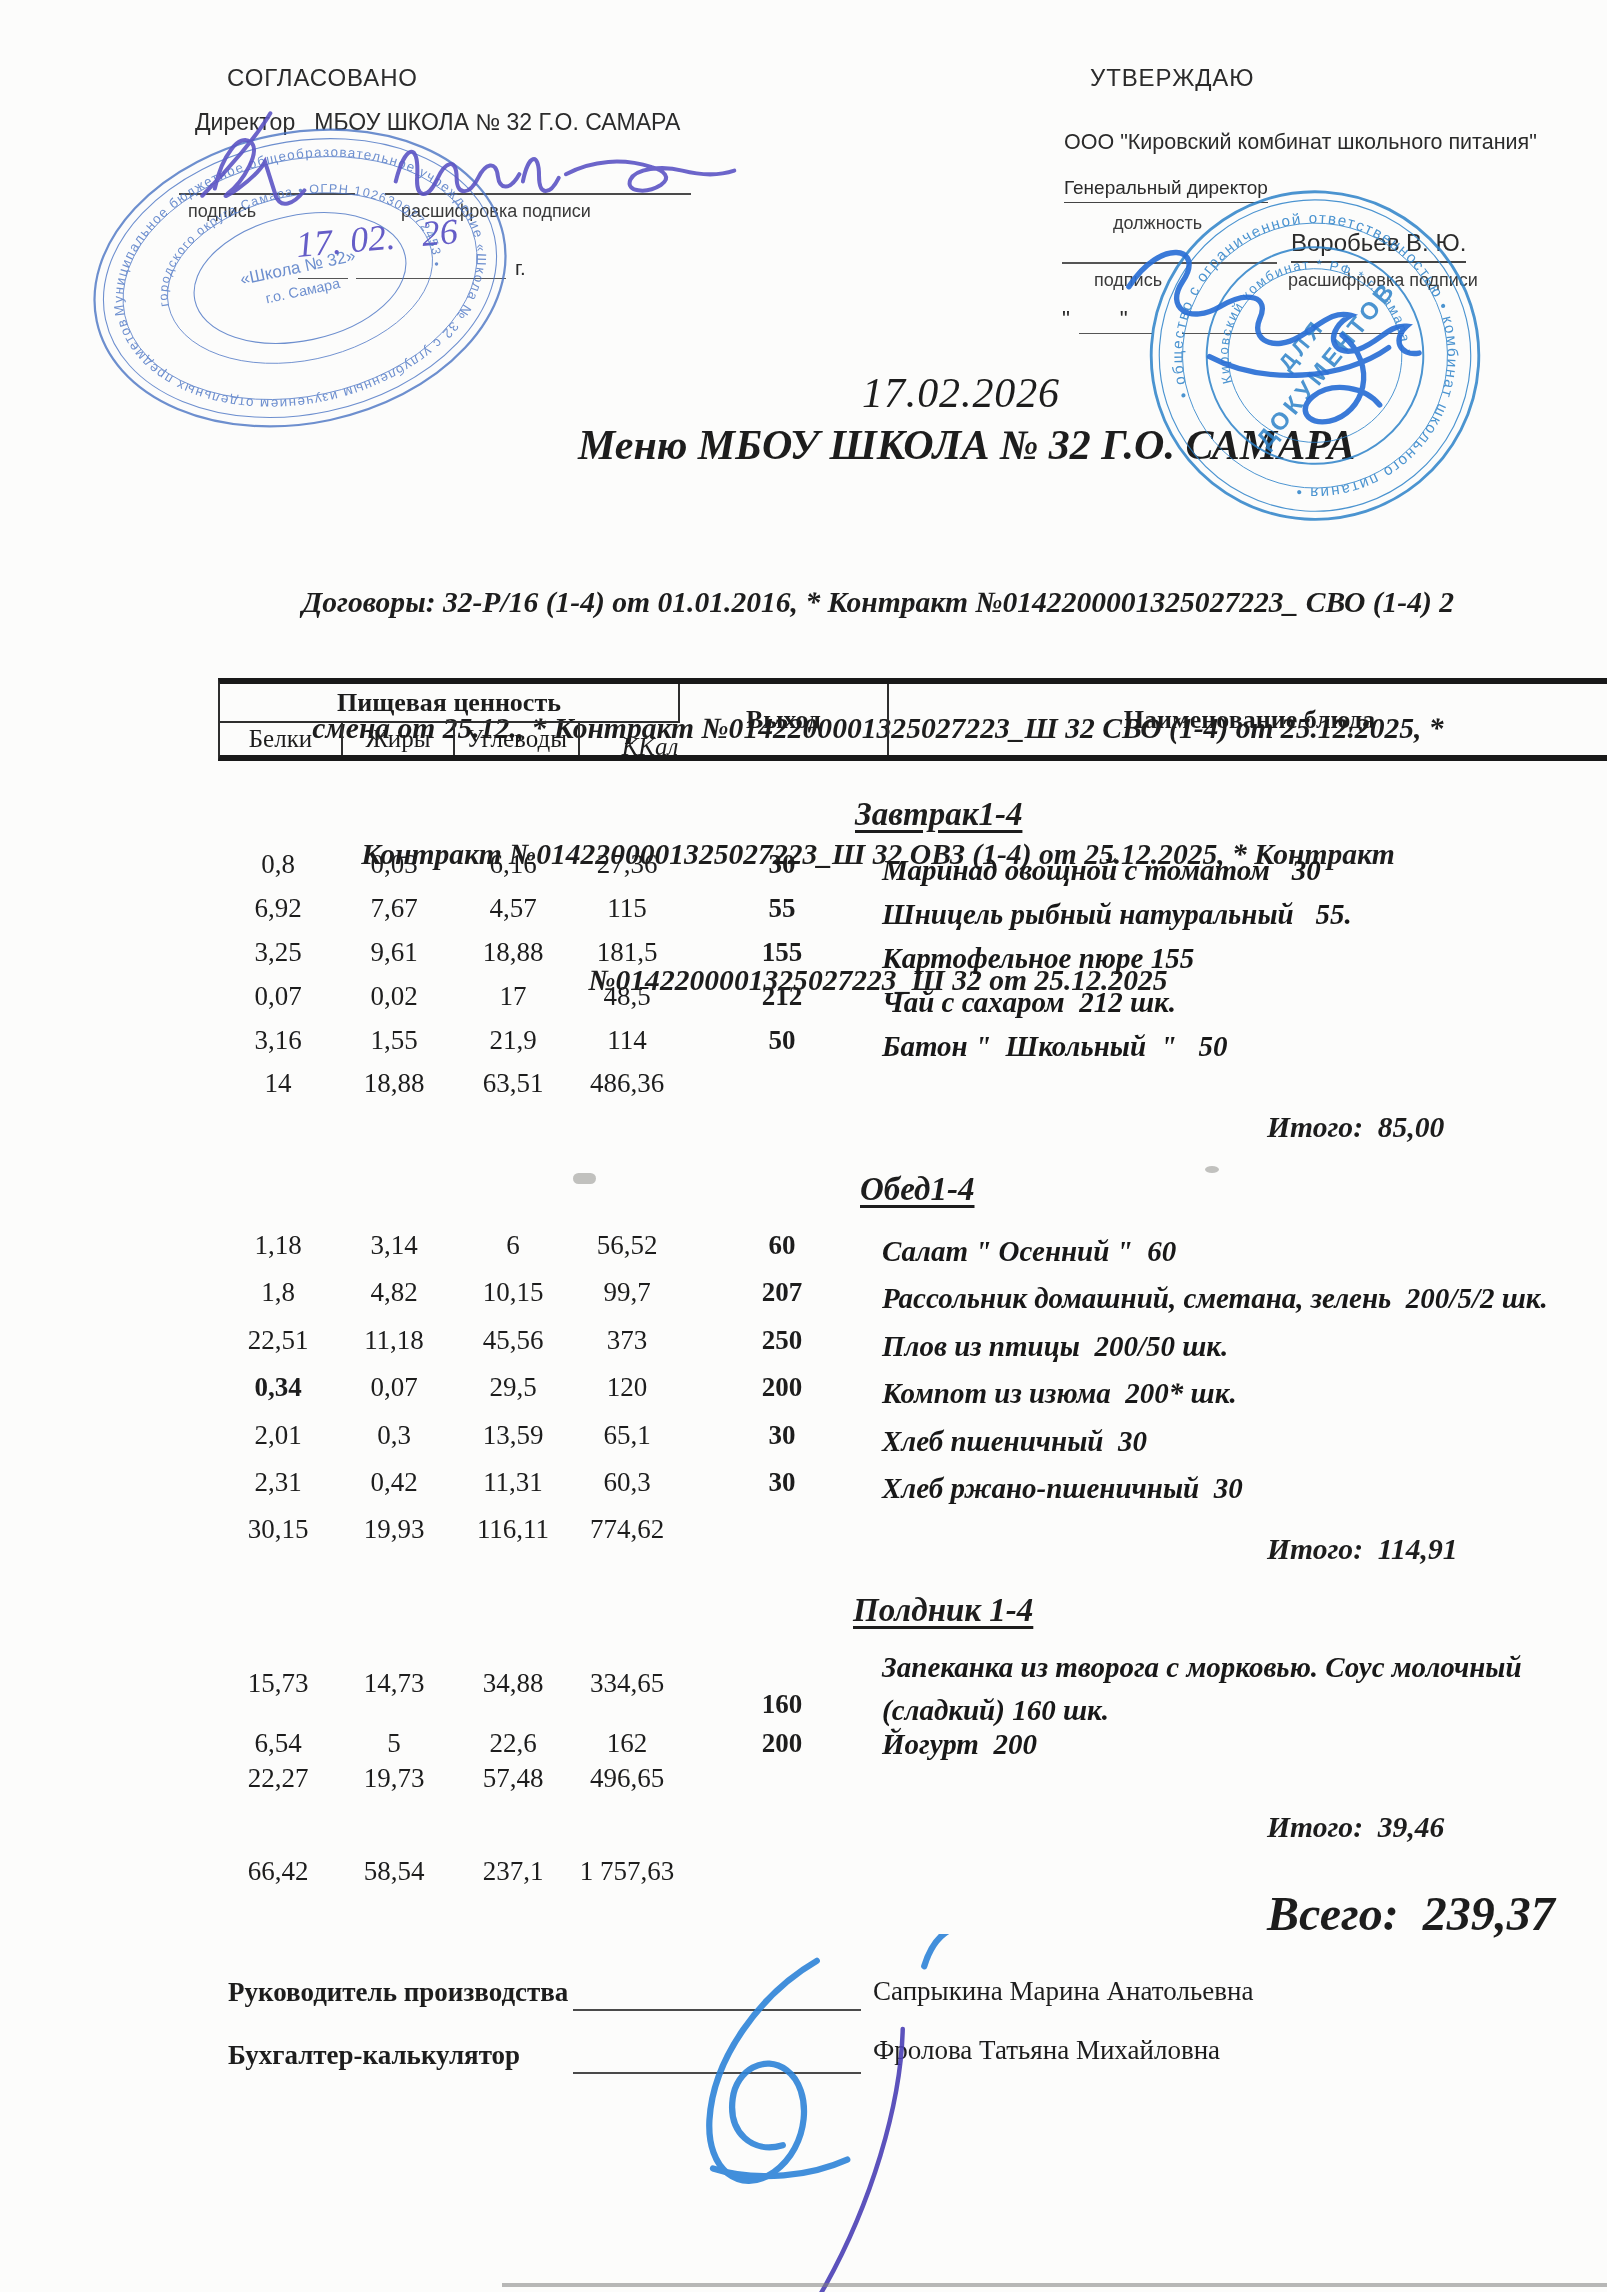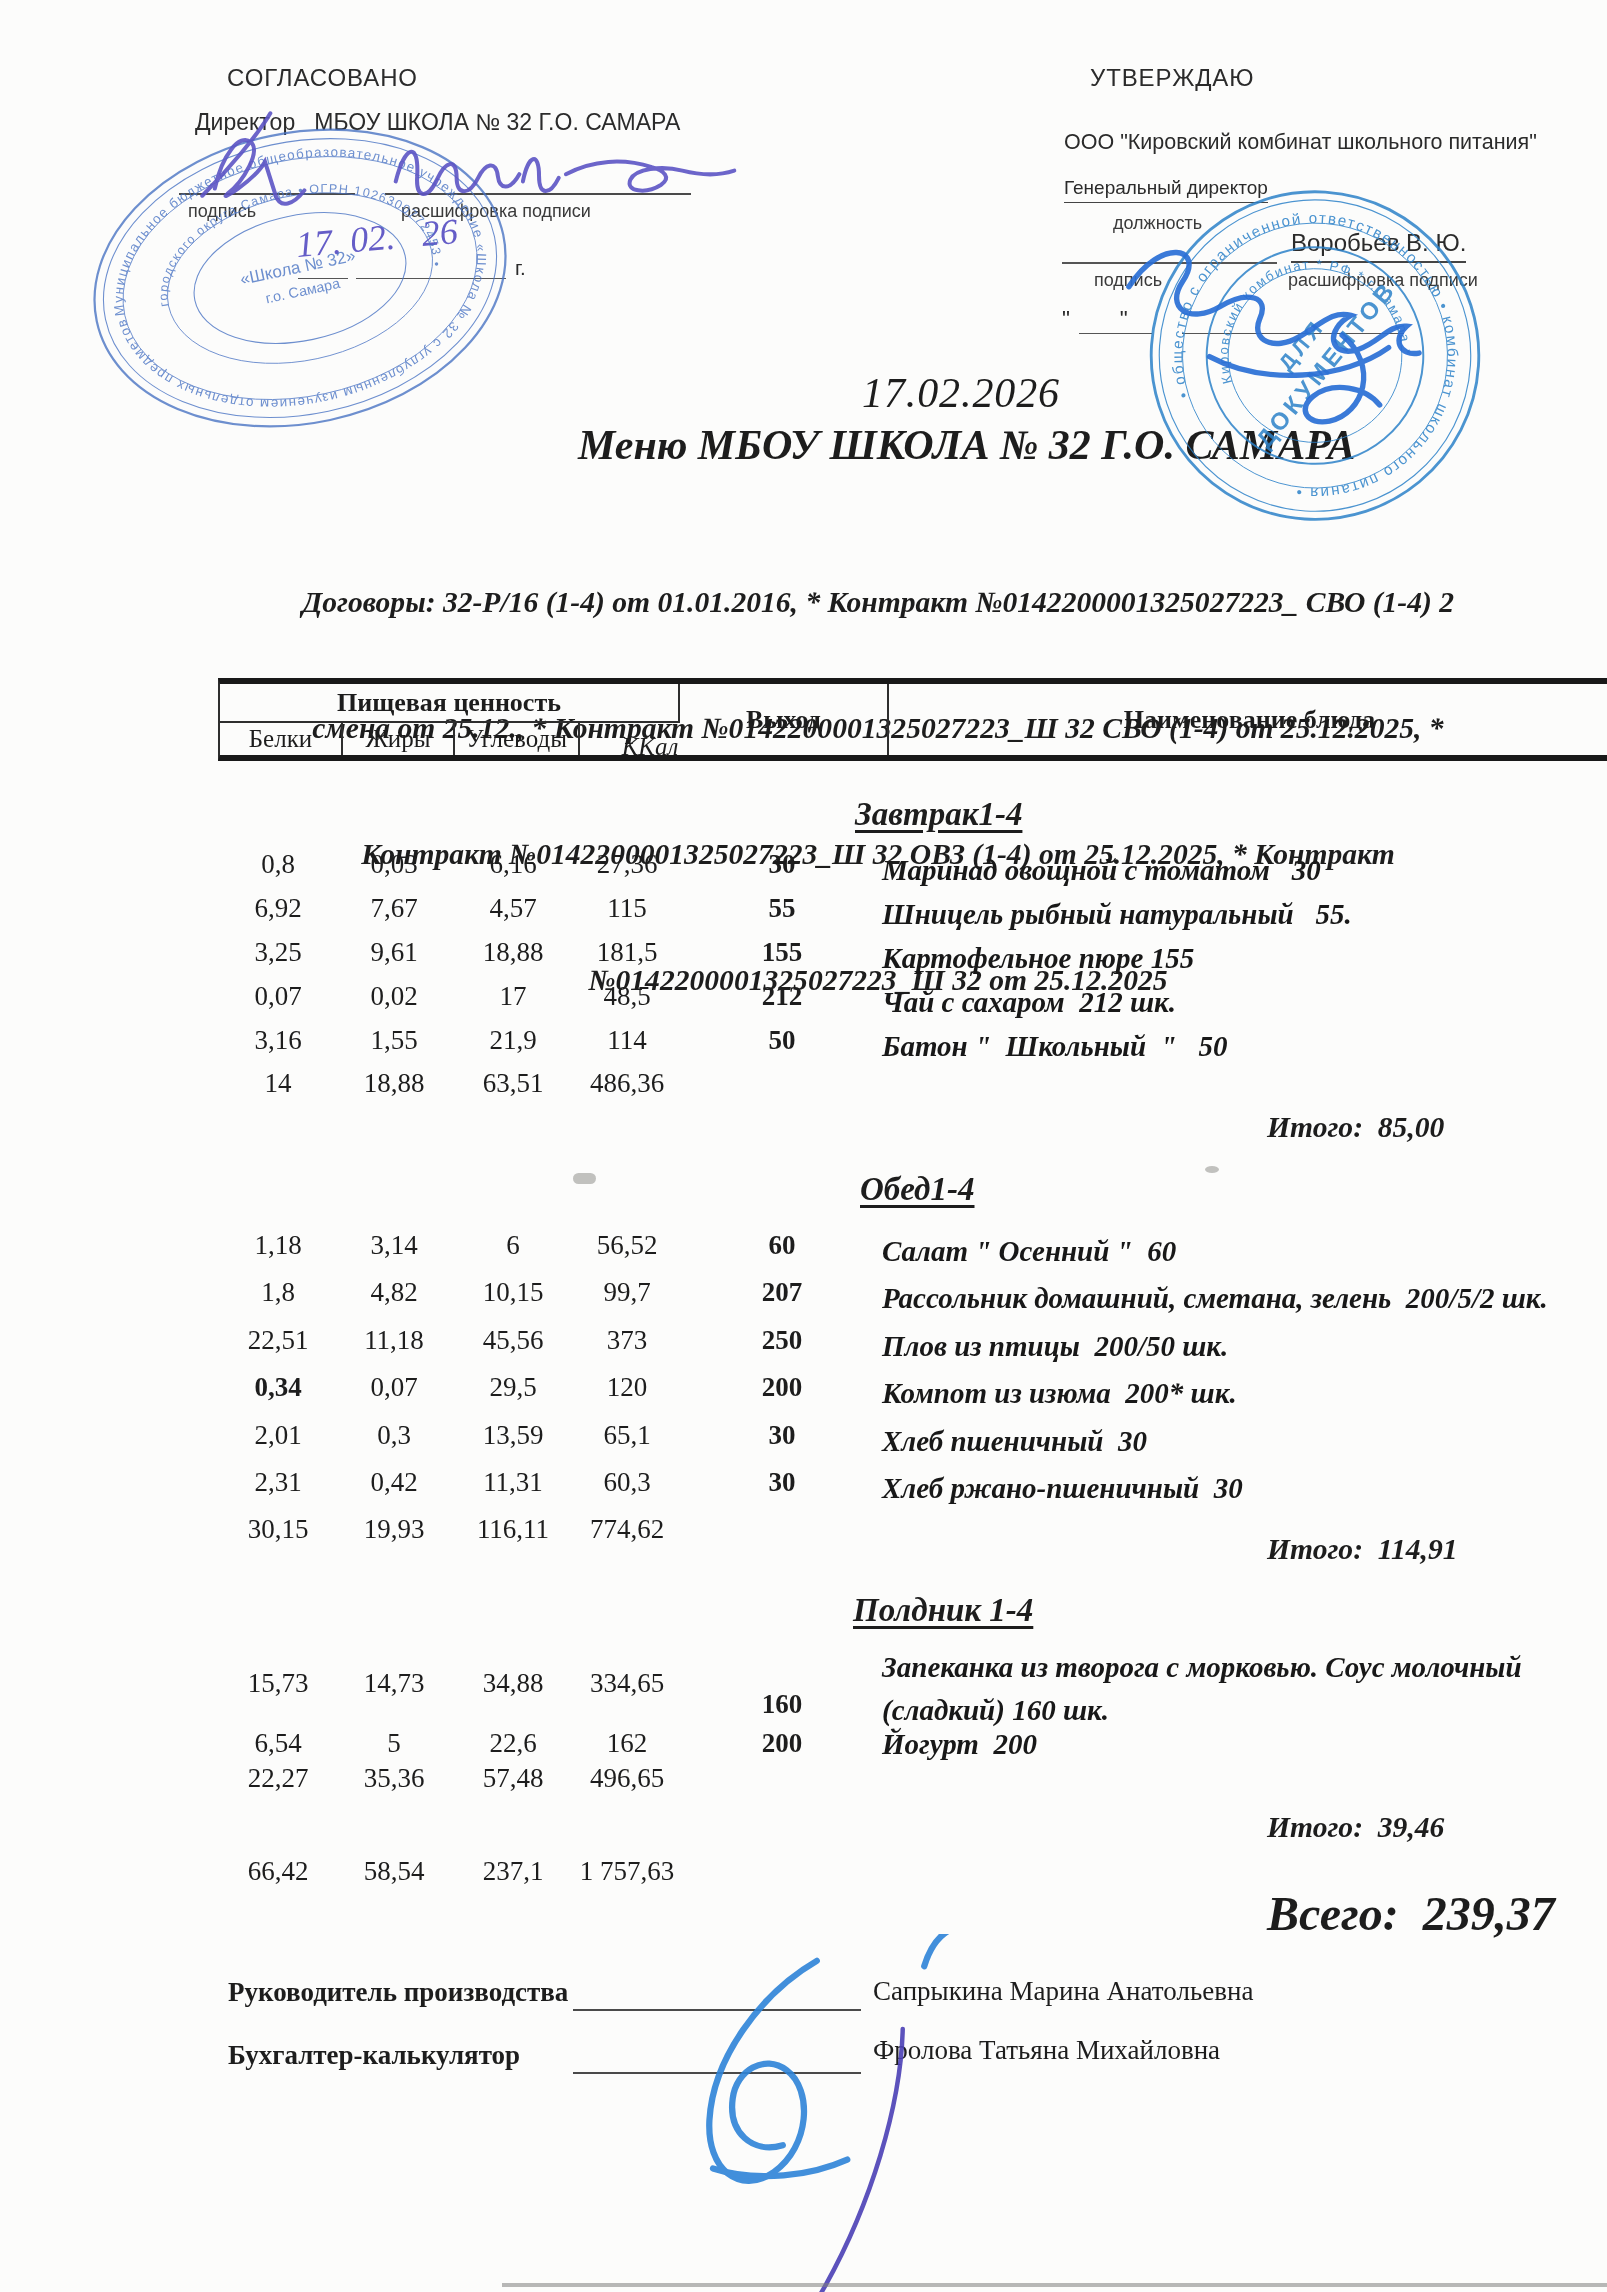--- a/index.html
+++ b/index.html
@@ -177,21 +177,21 @@
       <div class="num" style="left: 627px; top: 1668px;">334,65</div>
       <div class="num out" style="left: 782px; top: 1689px;">160</div>
       <div class="dish wrap" style="top: 1646px;">Запеканка из творога с морковью. Соус молочный (сладкий) 160 шк.</div>
       <div class="num" style="left: 278px; top: 1728px;">6,54</div>
       <div class="num" style="left: 394px; top: 1728px;">5</div>
       <div class="num" style="left: 513px; top: 1728px;">22,6</div>
       <div class="num" style="left: 627px; top: 1728px;">162</div>
       <div class="num out" style="left: 782px; top: 1728px;">200</div>
       <div class="dish" style="top: 1723px;">Йогурт  200</div>
       <div class="num" style="left: 278px; top: 1763px;">22,27</div>
-      <div class="num" style="left: 394px; top: 1763px;">35,36</div>
+      <div class="num" style="left: 394px; top: 1763px;">19,73</div>
       <div class="num" style="left: 513px; top: 1763px;">57,48</div>
       <div class="num" style="left: 627px; top: 1763px;">496,65</div>
       <div class="subtotal" style="top: 1811px;">Итого:  39,46</div>
       <div class="num" style="left: 278px; top: 1856px;">66,42</div>
       <div class="num" style="left: 394px; top: 1856px;">58,54</div>
       <div class="num" style="left: 513px; top: 1856px;">237,1</div>
       <div class="num" style="left: 627px; top: 1856px;">1 757,63</div>
       <div class="grand" style="top: 1886px;">Всего:  239,37</div>
     </div>
 

